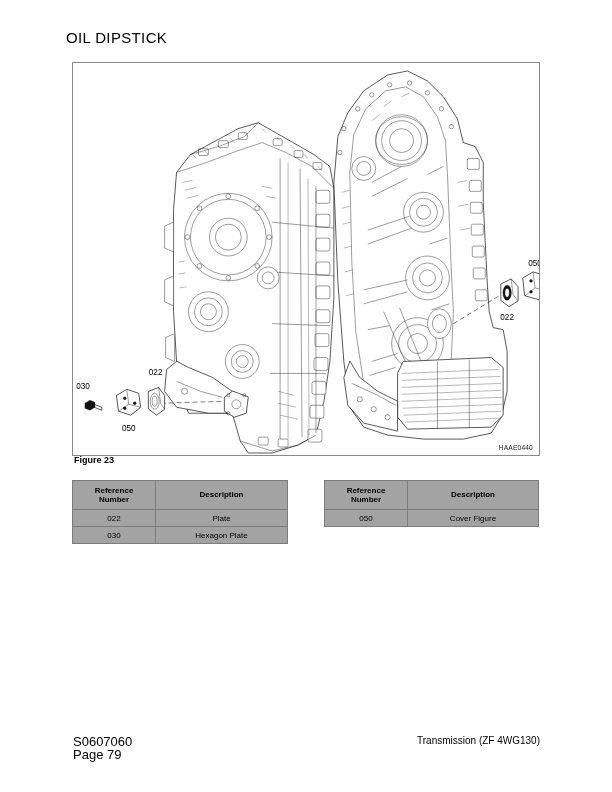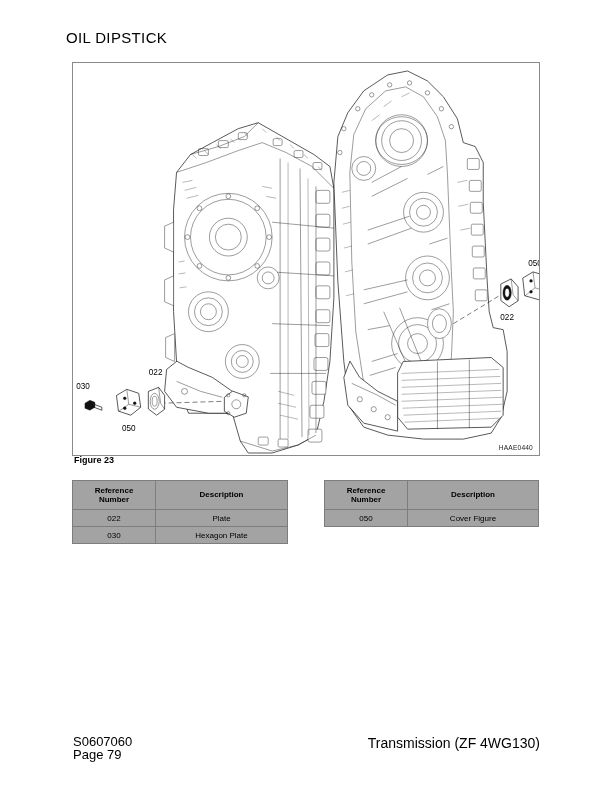--- a/index.html
+++ b/index.html
@@ -97,21 +97,21 @@
     position: absolute;
     left: 73px;
     top: 735px;
     font-size: 13px;
     line-height: 13px;
   }
   .footer-right {
     position: absolute;
     right: 72px;
     top: 735px;
-    font-size: 14px;
+    font-size: 10px;
     text-align: right;
   }
 
   
   text.callout {
     font-family: "Liberation Sans", sans-serif;
     font-size: 8.2px;
     fill: #000;
   }
 </style>

